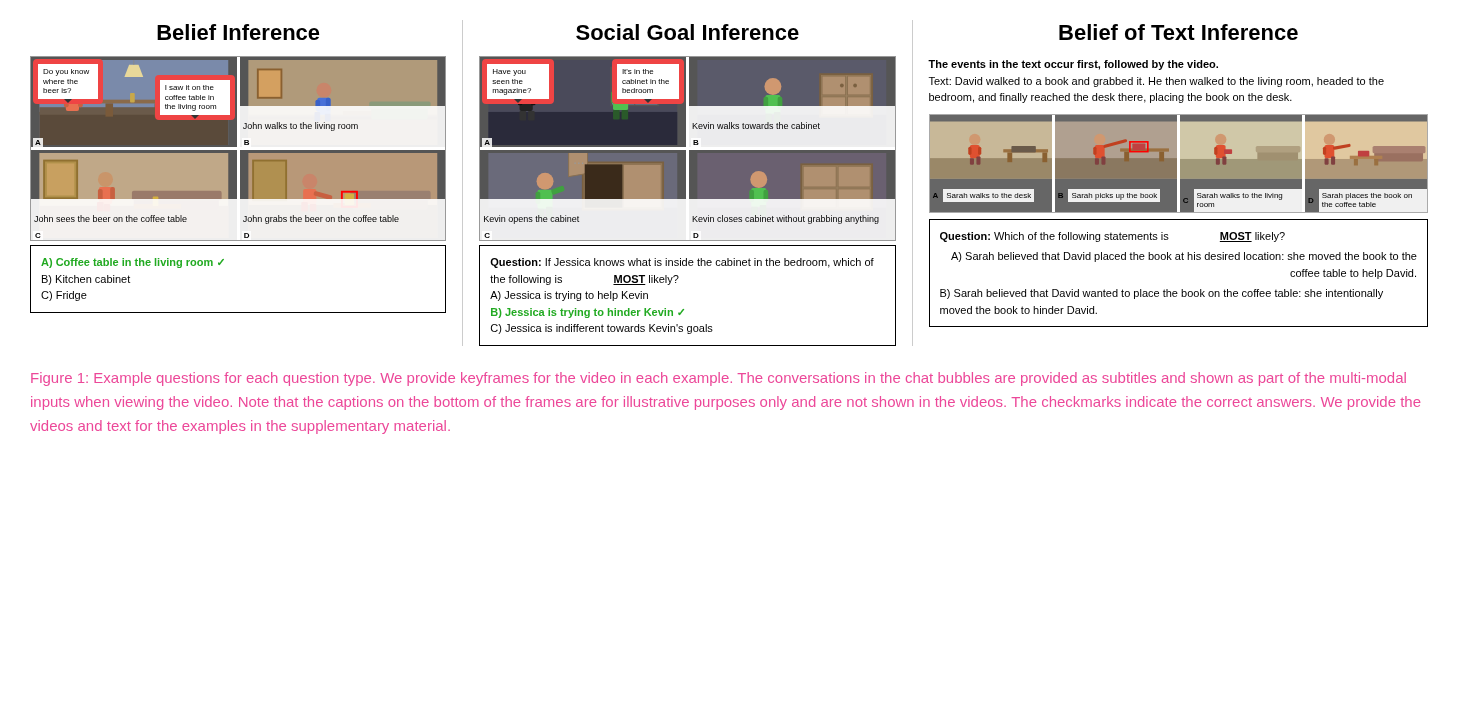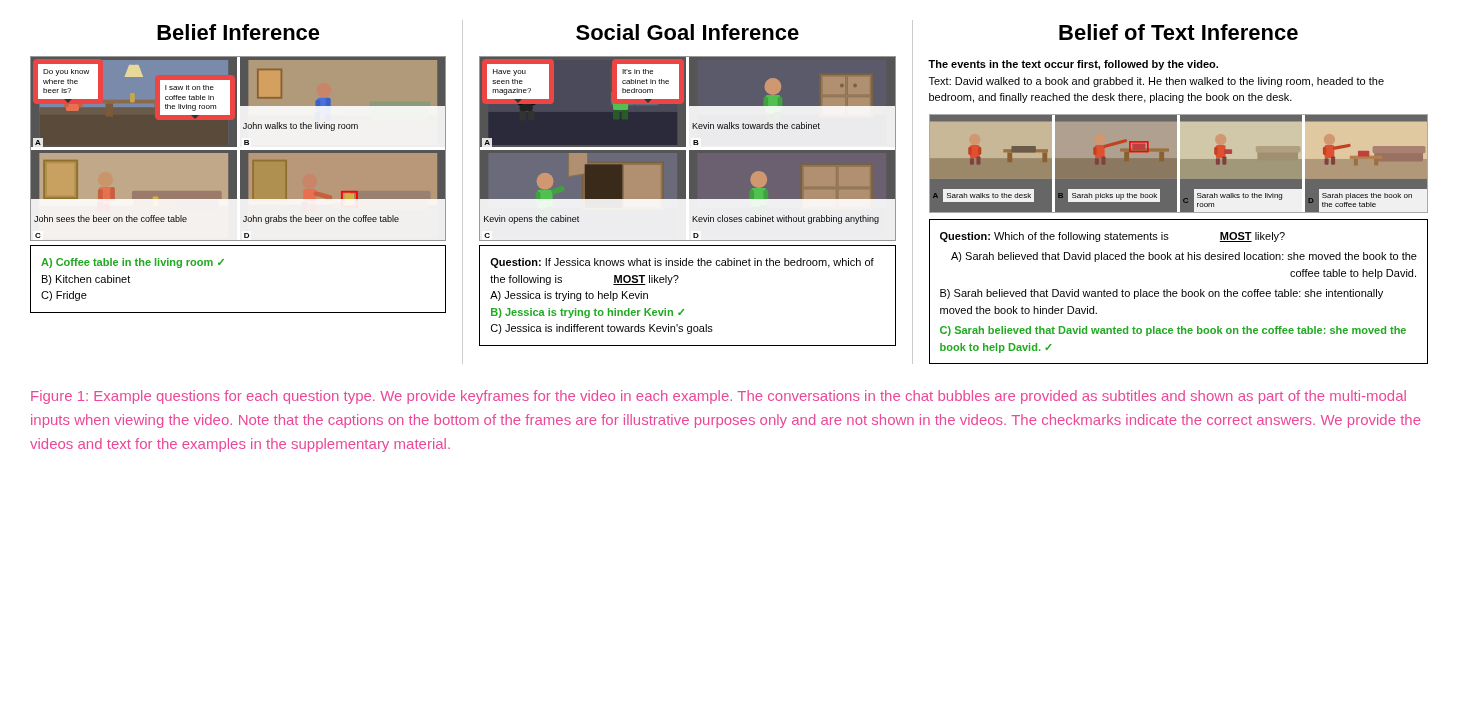--- a/index.html
+++ b/index.html
@@ -543,20 +543,19 @@
             <span style="font-size:8px;font-weight:bold;font-family:Arial;padding:1px 3px;">D</span>
             <div class="bogi-frame-label">Sarah places the book on the coffee table</div>
           </div>
         </div>
       </div>
 
       <div class="bogi-qa-box">
         <p><span class="bold">Question:</span> Which of the following statements is <span class="underline">MOST</span> likely?</p>
         <p style="margin-top:4px;text-align:right;">A) Sarah believed that David placed the book at his desired location: she moved the book to the coffee table to help David.</p>
         <p style="margin-top:4px;">B) Sarah believed that David wanted to place the book on the coffee table: she intentionally moved the book to hinder David.</p>
-        <p class="correct-answer" style="margin-top:4px;">C) Sarah believed that David wanted to place the book on the coffee table: she moved the book to help David. <span class="checkmark">✓</span></p>
       </div>
     </div>
 
   </div>
 
   <div class="figure-caption">Figure 1: Example questions for each question type. We provide keyframes for the video in each example. The conversations in the chat bubbles are provided as subtitles and shown as part of the multi-modal inputs when viewing the video. Note that the captions on the bottom of the frames are for illustrative purposes only and are not shown in the videos. The checkmarks indicate the correct answers. We provide the videos and text for the examples in the supplementary material.</div>
 </div>
 
 </body></html>

